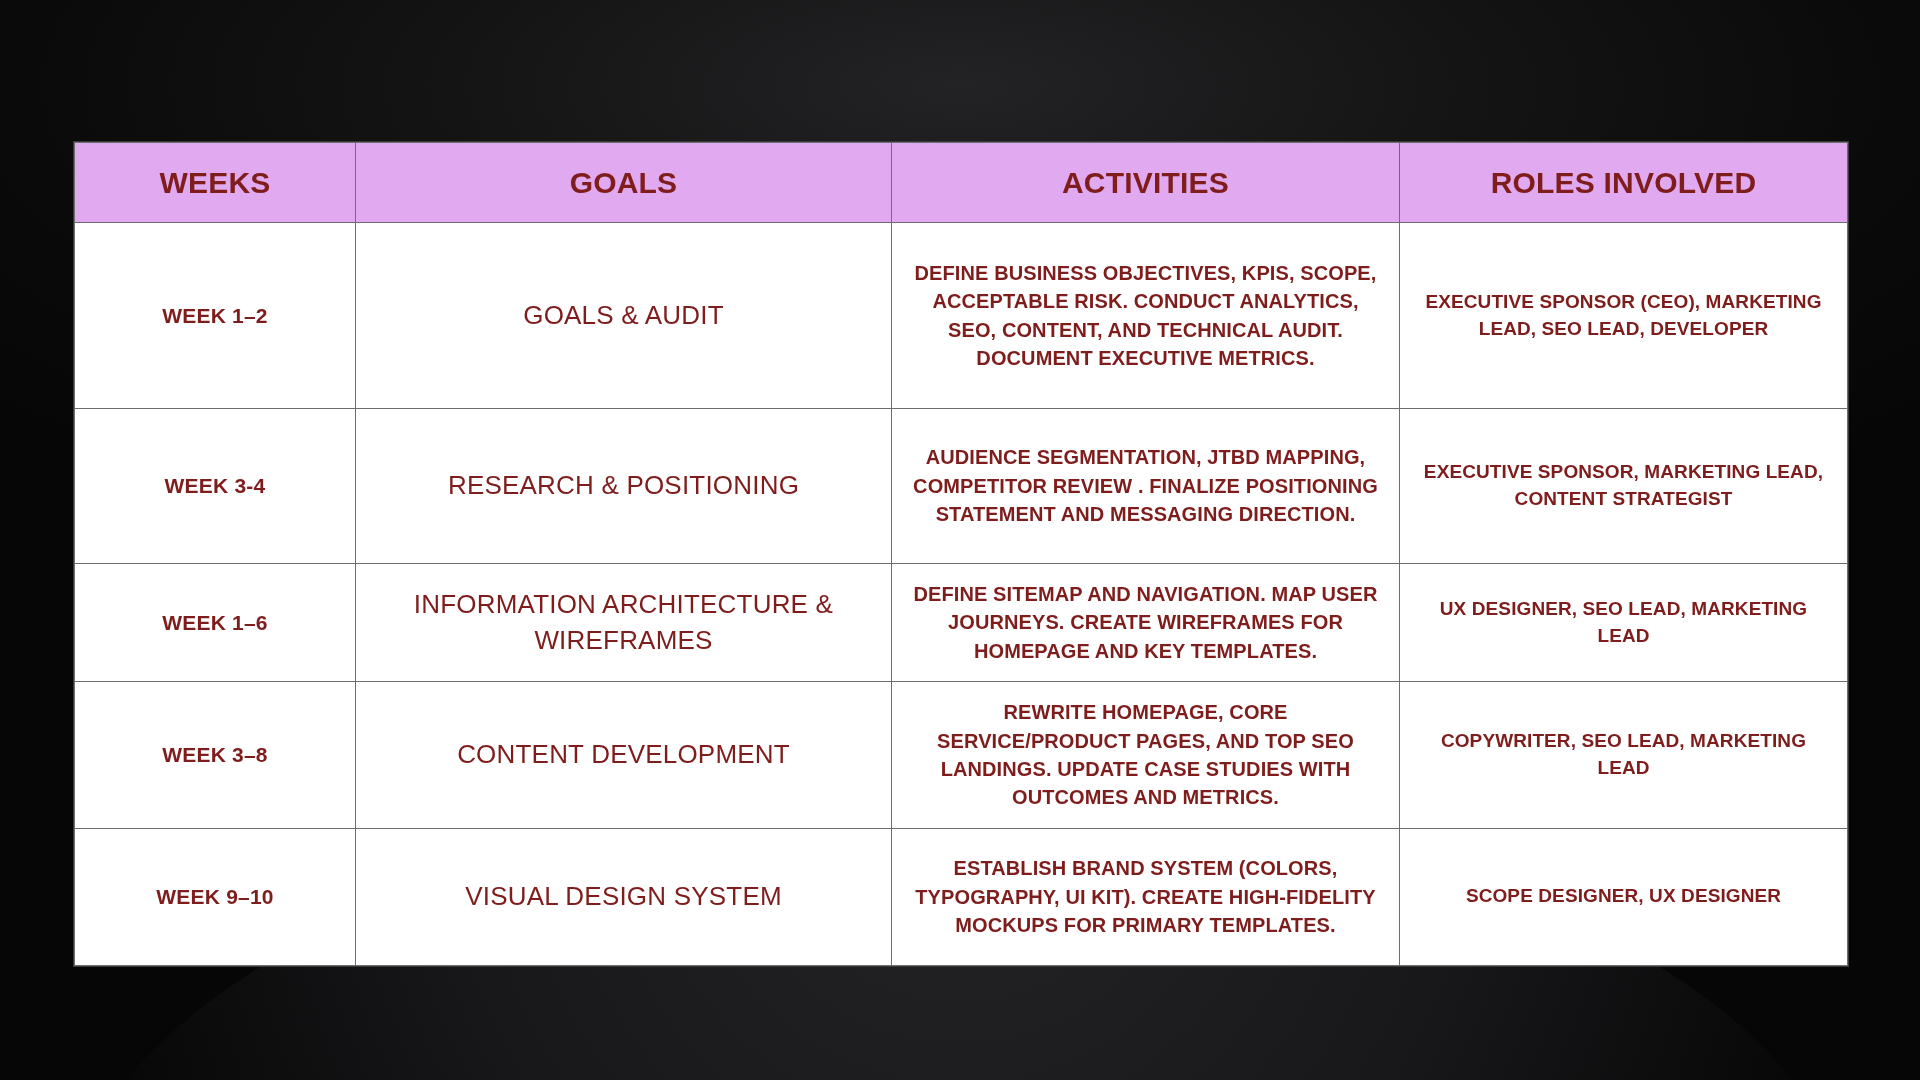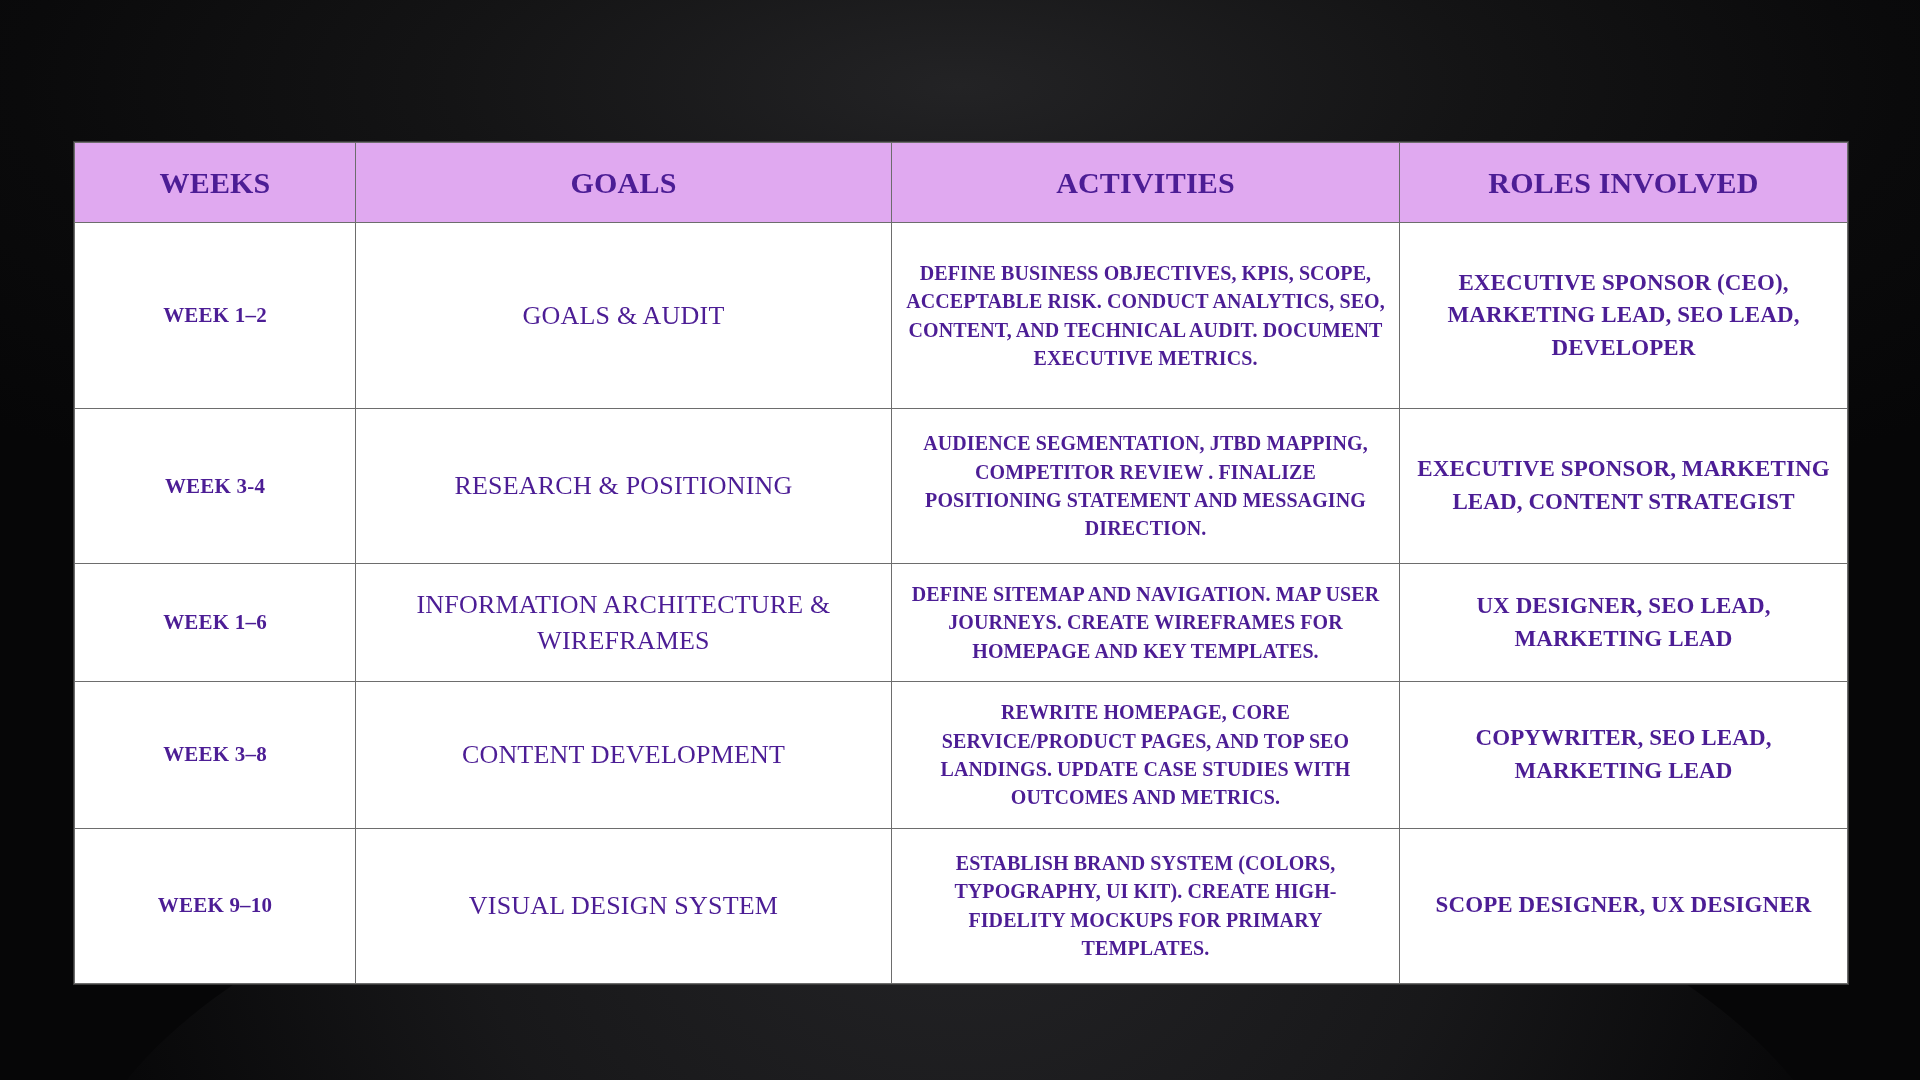--- a/index.html
+++ b/index.html
@@ -77,22 +77,21 @@
 
   .table col.c-weeks    { width: 281px; }
   .table col.c-phase    { width: 536px; }
   .table col.c-acts     { width: 508px; }
   .table col.c-roles    { width: 448px; }
 
   .table th, .table td {
     border: 1px solid #6d6d6d;
     text-align: center;
     vertical-align: middle;
-    color: #4c1d95;
-    font-family: Liberation Serif, serif;
+    color: #7f1d1d;
   }
 
   .table thead th {
     background: #e0a9f0;
     height: 80px;
     font-size: 30px;
     font-weight: 800;
     letter-spacing: 0.2px;
     padding: 0 10px;
   }
@@ -115,33 +114,33 @@
   }
   .cell-acts {
     font-size: 20px;
     font-weight: 600;
     letter-spacing: 0.1px;
     line-height: 1.42;
     padding-left: 22px;
     padding-right: 22px;
   }
   .cell-roles {
-    font-size: 23px;
+    font-size: 19px;
     font-weight: 600;
     letter-spacing: 0.1px;
     line-height: 1.42;
     padding-left: 26px;
     padding-right: 26px;
   }
 
   .r1 td { height: 186px; }
   .r2 td { height: 155px; }
   .r3 td { height: 118px; }
   .r4 td { height: 145px; }
-  .r5 td { height: 155px; }
+  .r5 td { height: 137px; }
 </style>
 </head>
 <body>
 
 <div class="stage">
 
   <div class="backdrop"></div>
 
 
   <table class="table">

